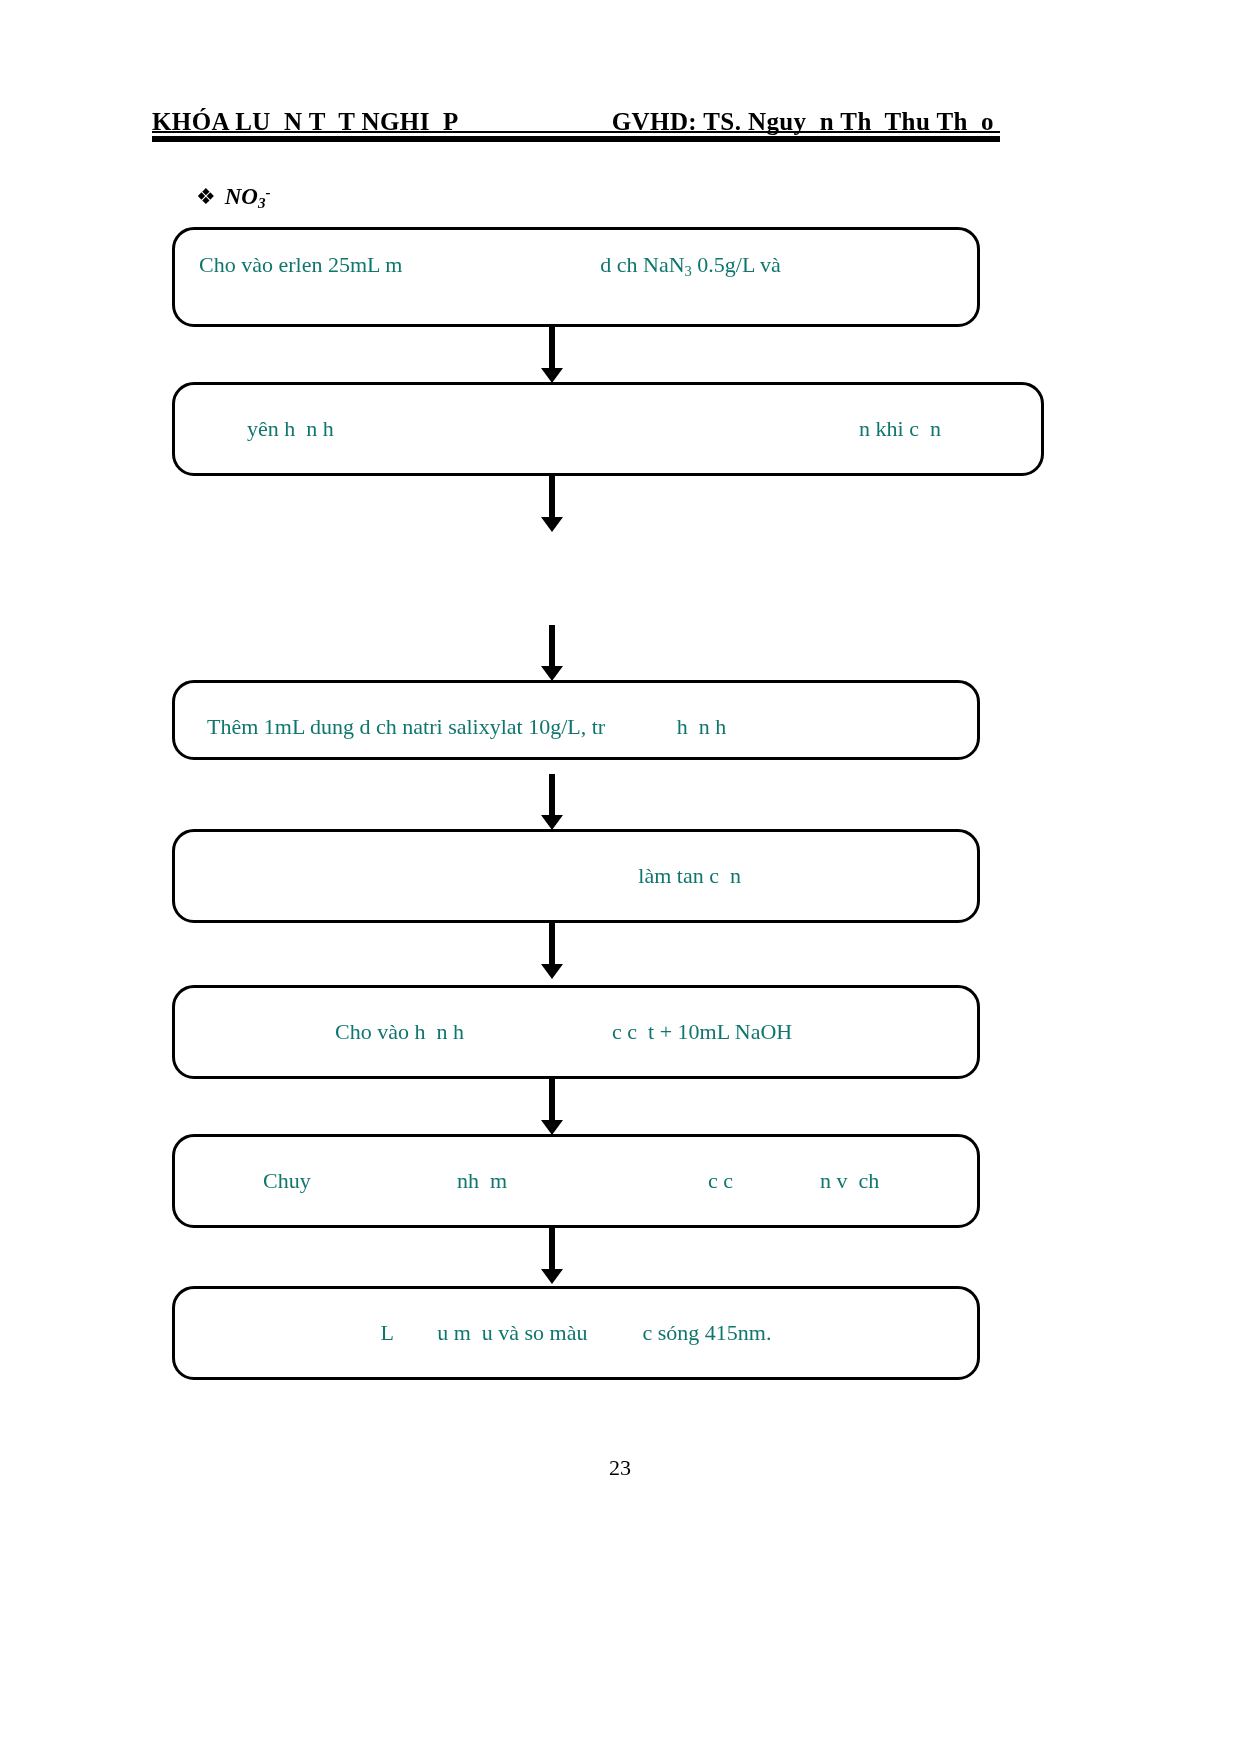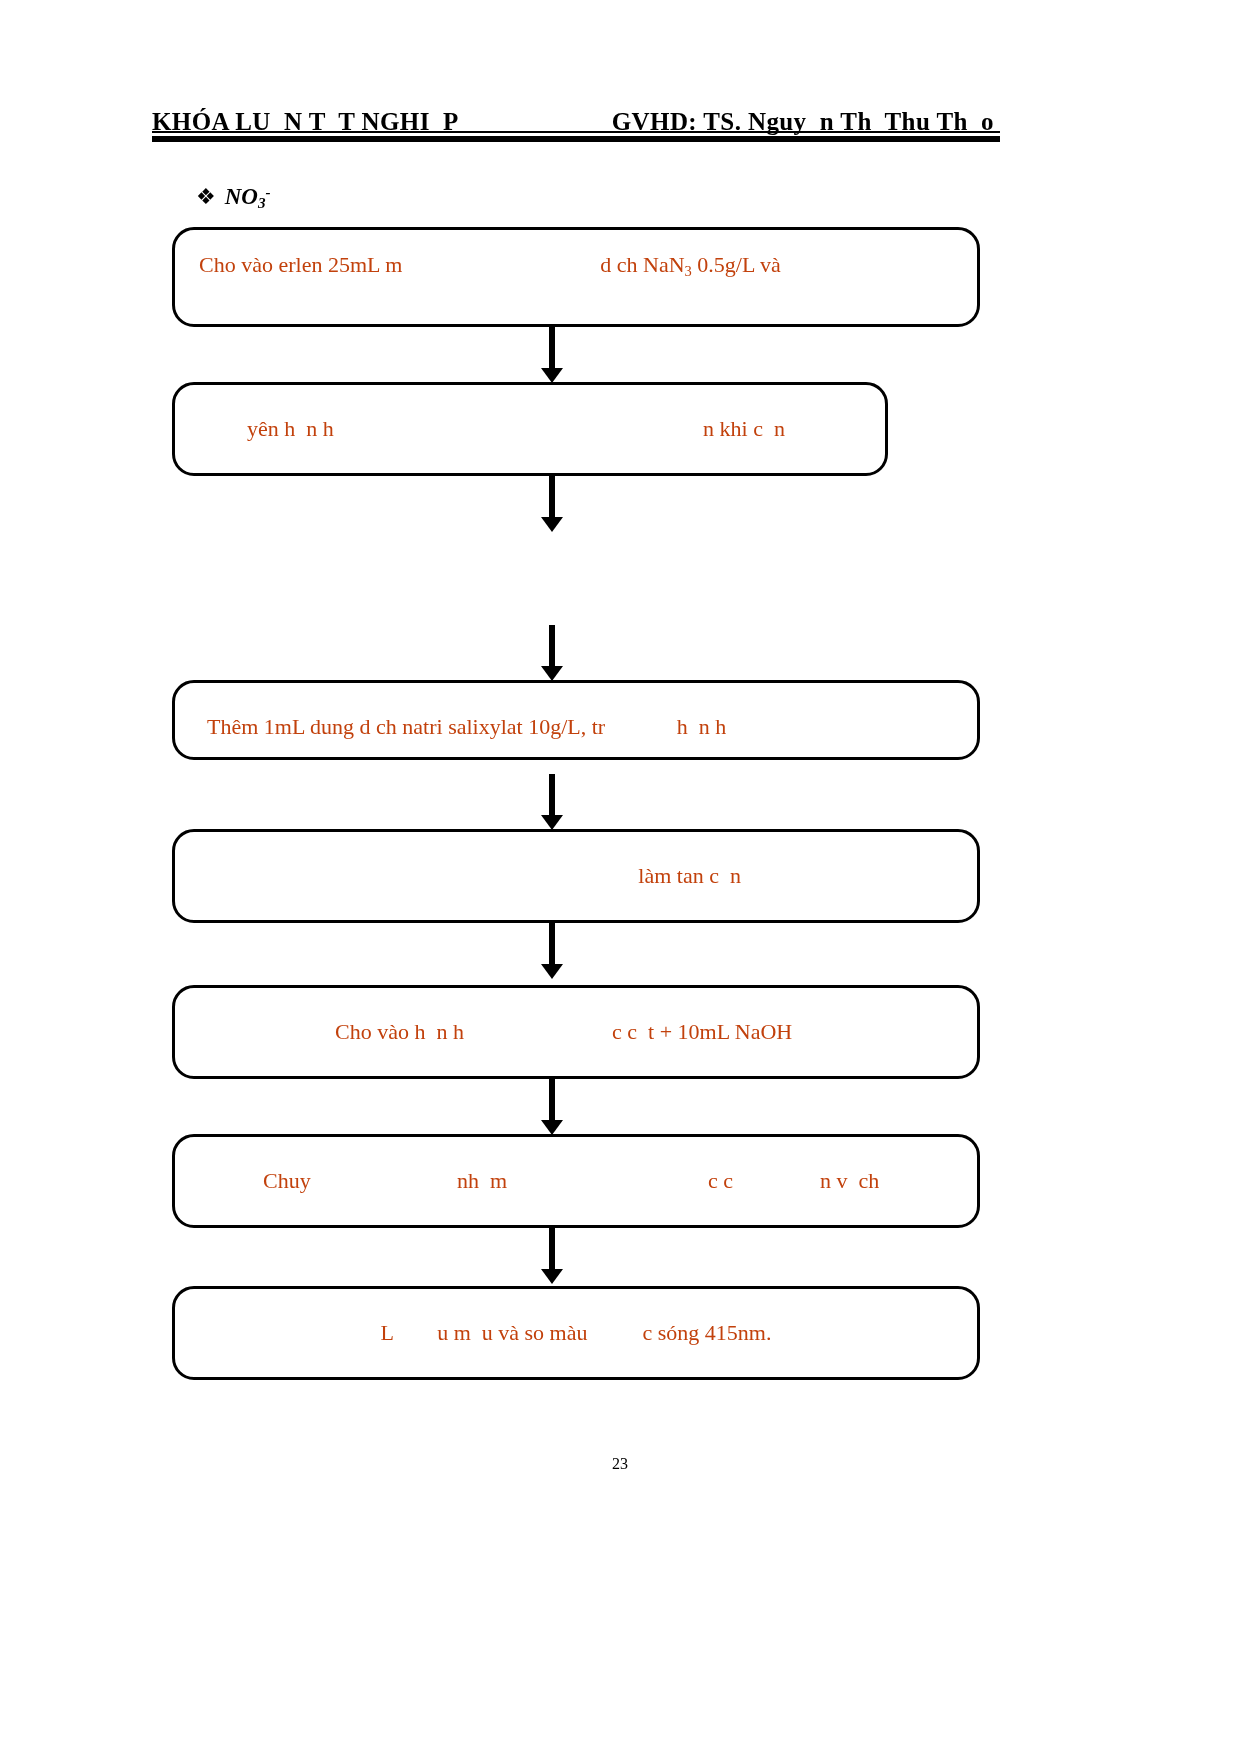--- a/index.html
+++ b/index.html
@@ -107,21 +107,21 @@
     border-radius: 22px;
     background: #ffffff;
   }
   .node-text {
     position: absolute;
     left: 0;
     right: 0;
     font-size: 22px;
     line-height: 1.5;
     white-space: pre-wrap;
-    color: #c2410c;
+    color: #0f766e;
   }
   .node-text sub {
     font-size: 0.66em;
     vertical-align: -0.25em;
   }
   .arrow {
     position: absolute;
     width: 6px;
     background: #000000;
   }
@@ -138,21 +138,21 @@
     border-top: 15px solid #000000;
   }
 
   
   .page-number {
     position: absolute;
     left: 0;
     top: 1455px;
     width: 1240px;
     text-align: center;
-    font-size: 16px;
+    font-size: 22px;
   }
 </style>
 </head>
 <body>
 
 <div class="page">
 
   <div class="header">
     <div class="header-left">KHÓA LU  N T  T NGHI  P</div>
     <div class="header-right">GVHD: TS. Nguy  n Th  Thu Th  o</div>
@@ -165,21 +165,21 @@
     <span class="formula"><span>NO</span><sub>3</sub><sup>-</sup></span>
   </div>
 
   <div class="flow">
 
     <div class="node" style="left:172px; top:227px; width:808px; height:100px;">
       <div class="node-text" style="left:24px; right:24px; top:18px; text-align:left;"><span>Cho vào erlen 25mL m                                    d ch NaN</span><sub>3</sub><span> 0.5g/L và</span></div>
     </div>
     <div class="arrow" style="left:549px; top:327px; height:43px;"></div>
 
-    <div class="node" style="left:172px; top:382px; width:716px; height:94px;">
+    <div class="node" style="left:172px; top:382px; width:872px; height:94px;">
       <div class="node-text" style="left:72px; right:auto; top:27px; text-align:left; width:auto;">yên h  n h</div>
       <div class="node-text" style="left:auto; right:100px; top:27px; text-align:right; width:auto;">n khi c  n</div>
     </div>
     <div class="arrow" style="left:549px; top:476px; height:43px;"></div>
 
     <div class="arrow" style="left:549px; top:625px; height:43px;"></div>
 
     <div class="node" style="left:172px; top:680px; width:808px; height:80px;">
       <div class="node-text" style="left:32px; right:24px; top:27px; text-align:left;">Thêm 1mL dung d ch natri salixylat 10g/L, tr             h  n h</div>
     </div>

